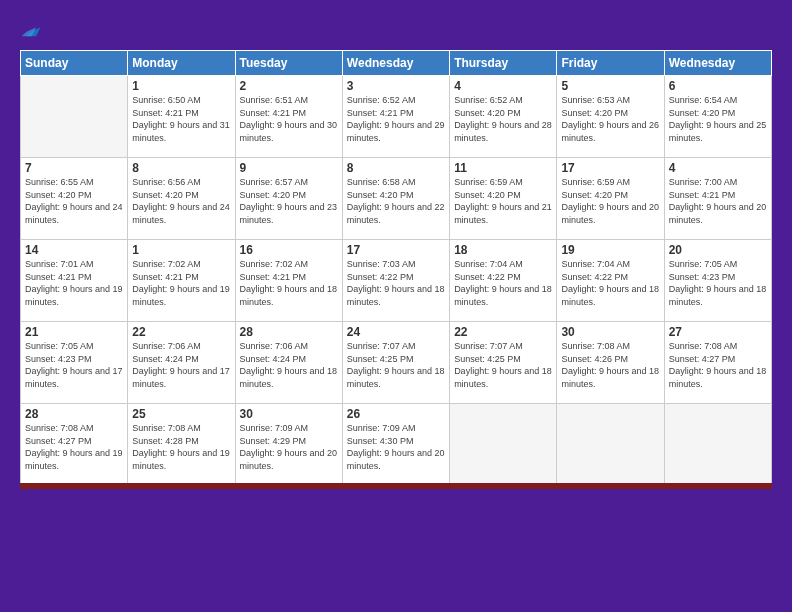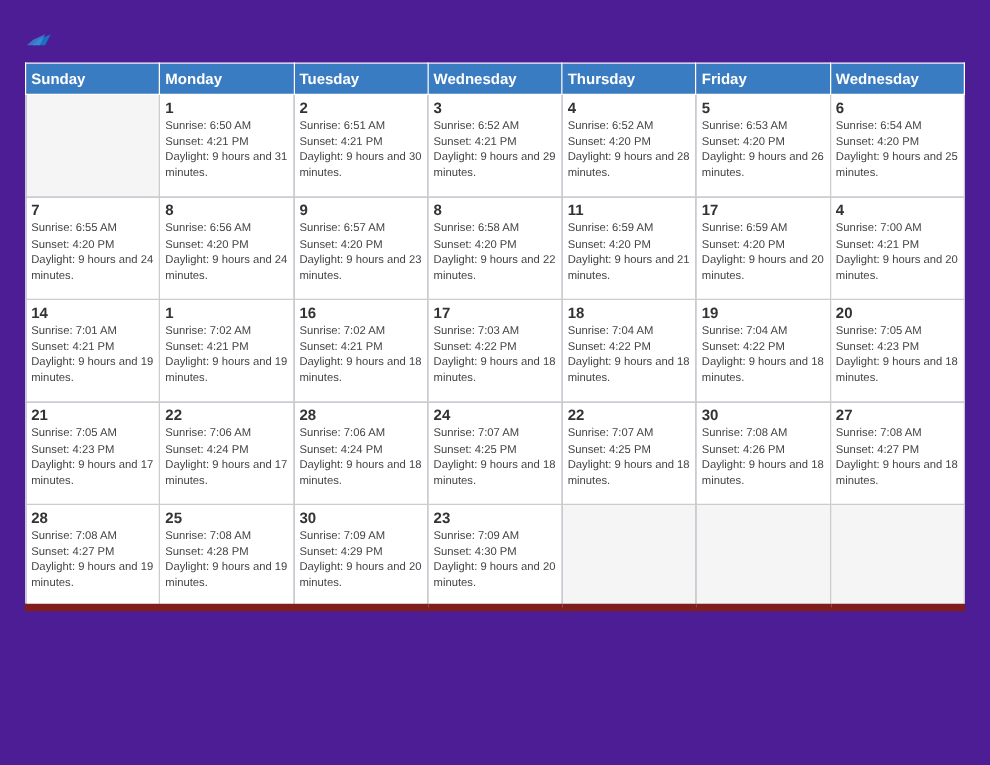--- a/index.html
+++ b/index.html
@@ -254,21 +254,21 @@
           </td>
           <td>
             <span class="day-number">25</span>
             <div class="day-info">Sunrise: 7:08 AM<br>Sunset: 4:28 PM<br>Daylight: 9 hours and 19 minutes.</div>
           </td>
           <td>
             <span class="day-number">30</span>
             <div class="day-info">Sunrise: 7:09 AM<br>Sunset: 4:29 PM<br>Daylight: 9 hours and 20 minutes.</div>
           </td>
           <td>
-            <span class="day-number">23</span>
+            <span class="day-number">26</span>
             <div class="day-info">Sunrise: 7:09 AM<br>Sunset: 4:30 PM<br>Daylight: 9 hours and 20 minutes.</div>
           </td>
           <td class="empty"></td>
           <td class="empty"></td>
           <td class="empty"></td>
         </tr>
       </tbody>
   </table>
 </div>
 

